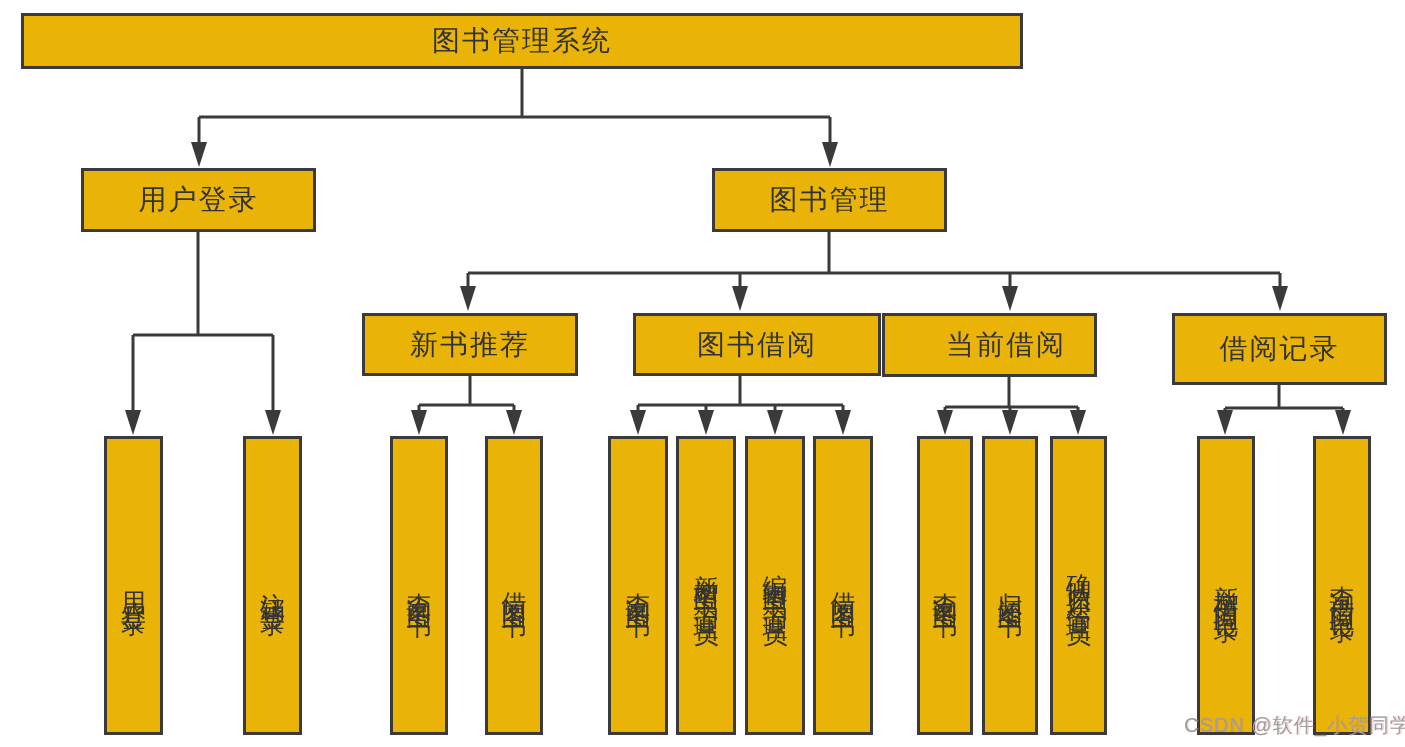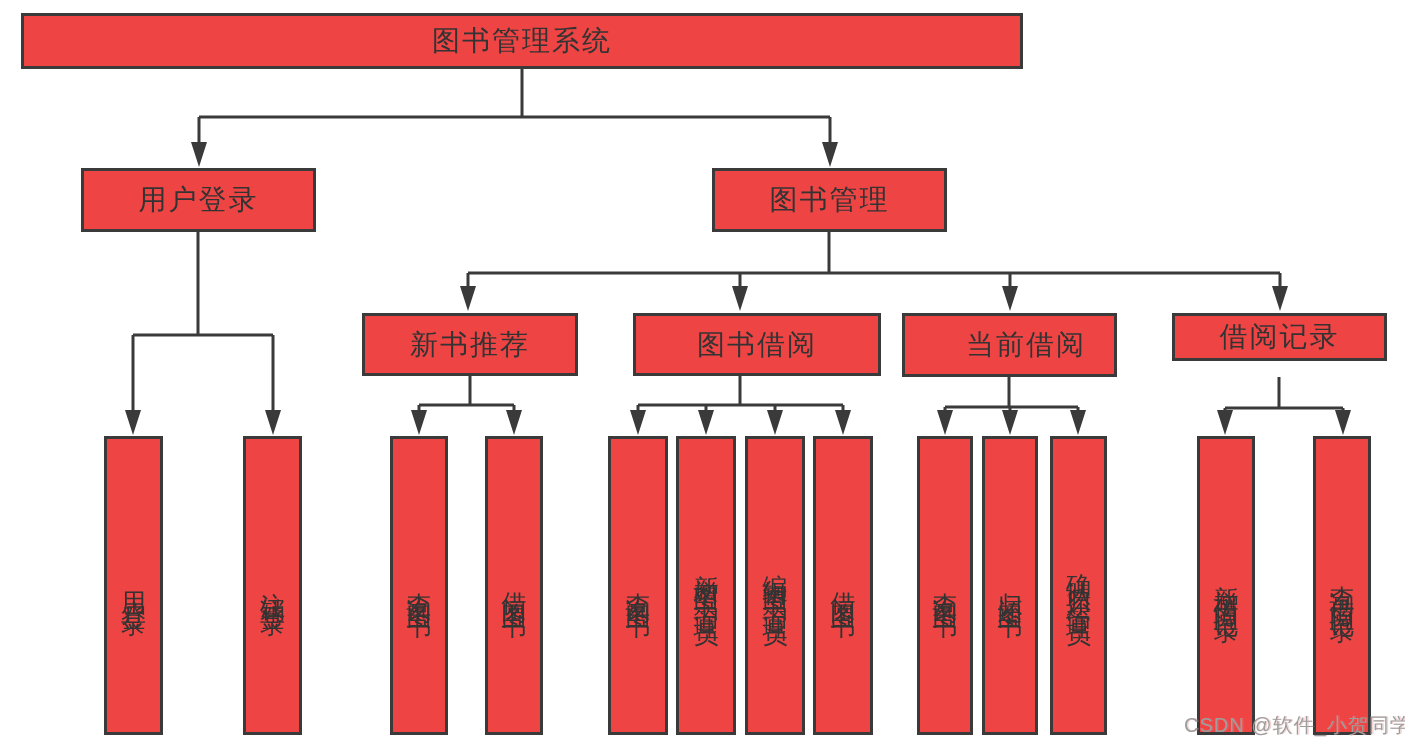--- a/index.html
+++ b/index.html
@@ -13,21 +13,21 @@
     overflow: hidden;
   }
   .connectors {
     position: absolute;
     left: 0; top: 0;
     width: 1405px; height: 747px;
   }
   .node {
     position: absolute;
     border: 3px solid #3a3a3a;
-    background: #ef4444;
+    background: #eab308;
     color: #333333;
     display: flex;
     align-items: center;
     justify-content: center;
     text-align: center;
   }
   .node.h { font-size: 28px; letter-spacing: 2px; }
   .node.leaf {
     writing-mode: vertical-rl;
     text-orientation: mixed;
@@ -36,22 +36,22 @@
     line-height: 1;
     top: 436px;
     height: 299px;
   }
   
   .root  { left: 21px;   top: 13px;  width: 1002px; height: 56px; }
   .l2a   { left: 81px;   top: 168px; width: 235px;  height: 64px; }
   .l2b   { left: 712px;  top: 168px; width: 235px;  height: 64px; text-align: center; }
   .l3a   { left: 362px;  top: 313px; width: 216px;  height: 63px; }
   .l3b   { left: 633px;  top: 313px; width: 248px;  height: 63px; }
-  .l3c   { left: 902px;  top: 313px; width: 215px;  height: 64px; padding-left: 33px; }
-  .l3d   { left: 1172px; top: 313px; width: 215px;  height: 48px; }
+  .l3c   { left: 882px;  top: 313px; width: 215px;  height: 64px; padding-left: 33px; }
+  .l3d   { left: 1172px; top: 313px; width: 215px;  height: 72px; }
   
   .lf01 { left: 104px;  width: 59px; }
   .lf02 { left: 243px;  width: 59px; }
   .lf03 { left: 390px;  width: 58px; }
   .lf04 { left: 485px;  width: 58px; }
   .lf05 { left: 608px;  width: 60px; }
   .lf06 { left: 676px;  width: 60px; }
   .lf07 { left: 745px;  width: 60px; }
   .lf08 { left: 813px;  width: 60px; }
   .lf09 { left: 917px;  width: 56px; }

